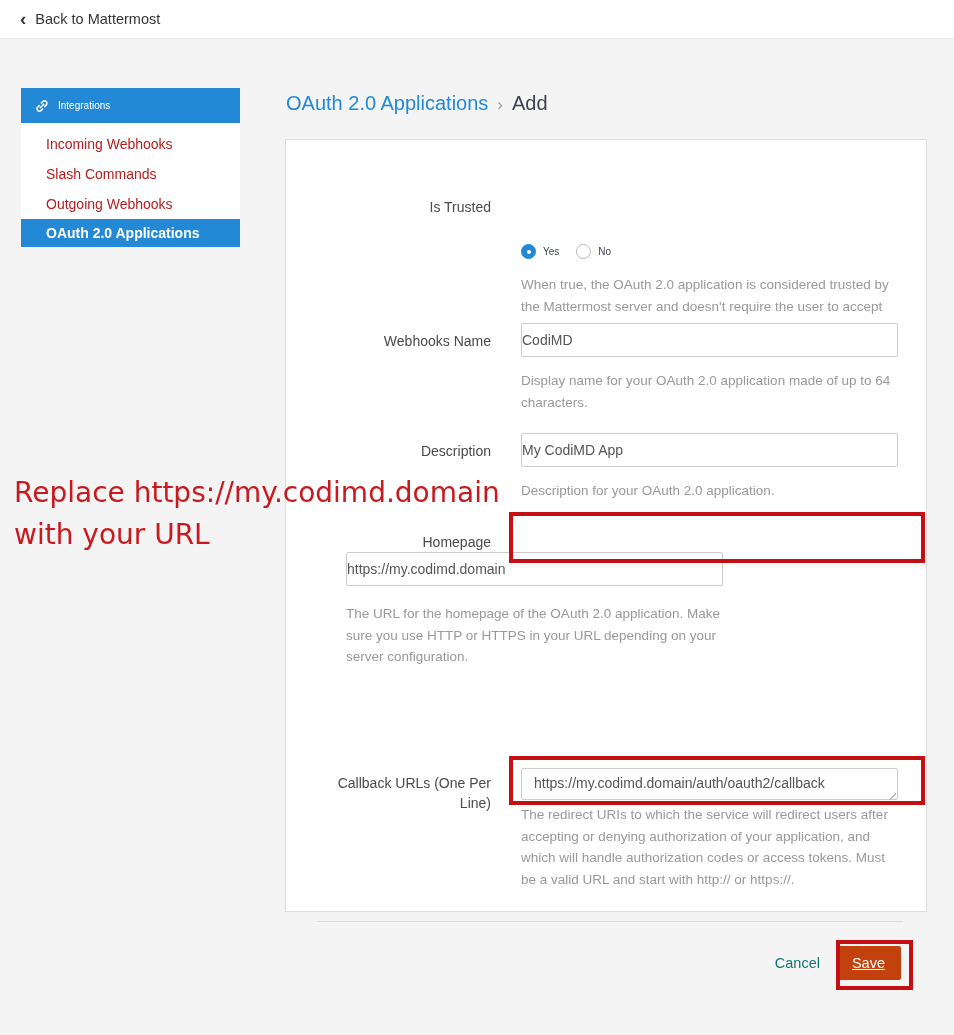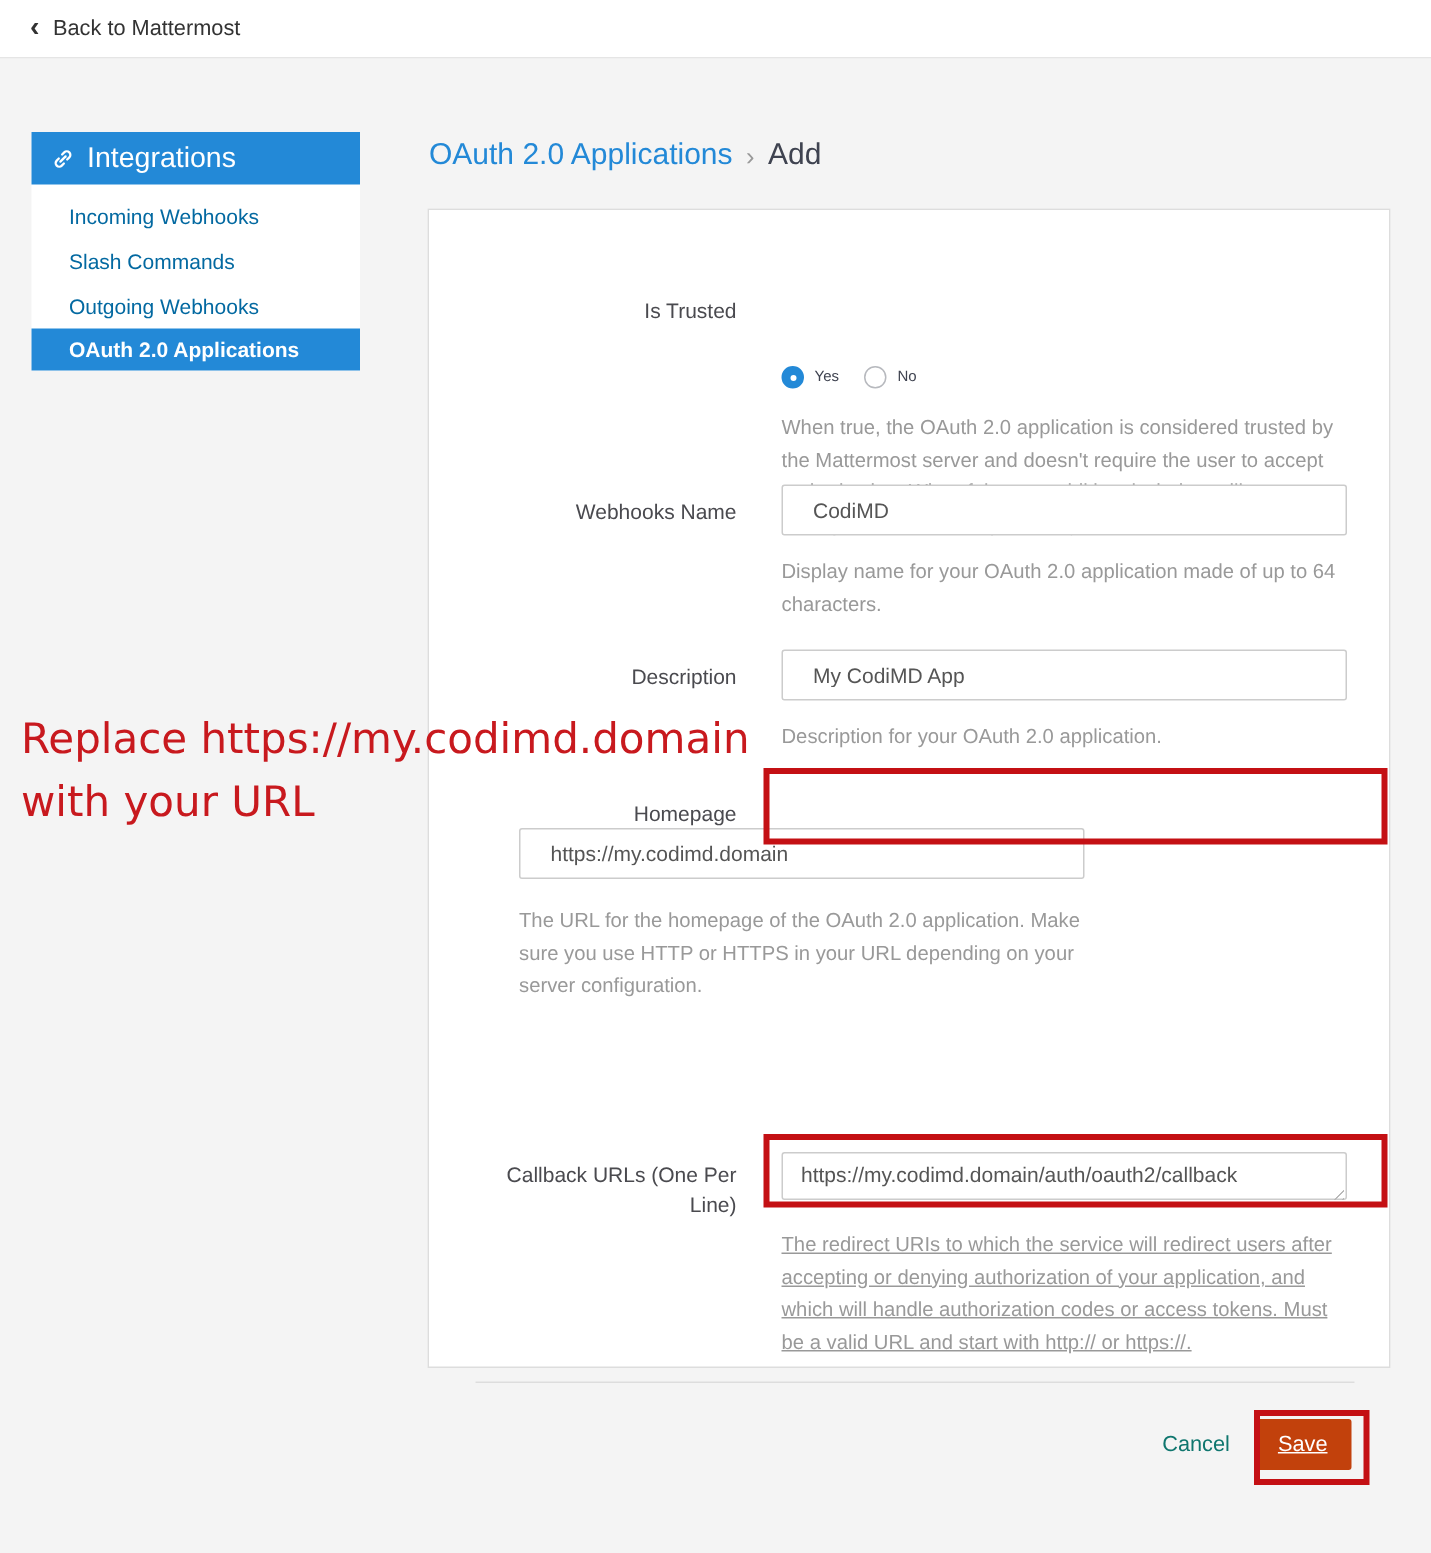--- a/index.html
+++ b/index.html
@@ -20,26 +20,26 @@
   .back-link { display: flex; align-items: center; gap: 9px; color: #333; font-size: 14.5px; cursor: pointer; text-decoration: none; }
   .back-chevron { font-size: 19px; font-weight: bold; line-height: 1; margin-top: -2px; }
   
   .sidebar {
     position: absolute; left: 21px; top: 88px; width: 219px;
     background: #fff;
   }
   .sidebar-header {
     height: 35px; background: #2389d7; color: #fff;
     display: flex; align-items: center; gap: 9px;
-    padding-left: 14px; font-size: 19px;
+    padding-left: 14px; font-size: 10px;
   }
   .sidebar-items { padding: 6px 0 0 0; }
   .sidebar-item {
     display: block; height: 30px; line-height: 30px;
-    padding-left: 25px; color: #0369a1; font-size: 14px;
+    padding-left: 25px; color: #b91c1c; font-size: 14px;
     cursor: pointer; white-space: nowrap;
   }
   .sidebar-item.active {
     background: #2389d7; color: #fff; font-weight: bold;
     height: 28px; line-height: 28px;
   }
   
   .breadcrumb { position: absolute; left: 286px; top: 92px; font-size: 20px; display: flex; align-items: center; gap: 9px; }
   .breadcrumb a { color: #2389d7; text-decoration: none; cursor: pointer; }
   .breadcrumb .sep { color: #999; font-size: 17px; margin-top: 2px; }
@@ -50,21 +50,21 @@
     background: #fff; border: 1px solid #ddd;
   }
   .form-group { position: absolute; left: 30px; width: 582px; display: flex; }
   .form-label {
     width: 175px; text-align: right; color: #4a4a4f; font-size: 14px;
     padding-top: 8px; line-height: 1.45; flex-shrink: 0;
   }
   .form-control-col { margin-left: 30px; width: 377px; position: relative; }
   .text-input {
     width: 377px; height: 34px; border: 1px solid #ccc; border-radius: 2px;
-    padding: 0 20px; font-size: 14px; color: #555;
+    padding: 0 0; font-size: 14px; color: #555;
     font-family: "Liberation Sans", sans-serif; background: #fff; outline: none;
   }
   .textarea-input {
     width: 377px; height: 32px; border: 1px solid #ccc; border-radius: 2px;
     padding: 6px 12px; font-size: 14px; color: #555; resize: none;
     font-family: "Liberation Sans", sans-serif; background: #fff; outline: none;
     overflow: hidden; white-space: nowrap; display: block;
   }
   .resize-handle {
     position: absolute; right: 2px; bottom: 2px; width: 10px; height: 10px;
@@ -194,21 +194,21 @@
       <div class="help-text" style="margin-top:17px;">The URL for the homepage of the OAuth 2.0 application. Make sure you use HTTP or HTTPS in your URL depending on your server configuration.</div>
     </div>
   </div>
 
 
   <div class="form-group g-callback">
     <div class="form-label" style="padding-top:5px;">Callback URLs (One Per Line)</div>
     <div class="form-control-col">
       <textarea class="textarea-input" rows="1" style="">https://my.codimd.domain/auth/oauth2/callback</textarea>
       <span class="resize-handle" style="top:22px; bottom:auto;"></span>
-      <div class="help-text" style="margin-top:19px;text-decoration:underline;">The redirect URIs to which the service will redirect users after accepting or denying authorization of your application, and which will handle authorization codes or access tokens. Must be a valid URL and start with http:// or https://.</div>
+      <div class="help-text" style="margin-top:4px;">The redirect URIs to which the service will redirect users after accepting or denying authorization of your application, and which will handle authorization codes or access tokens. Must be a valid URL and start with http:// or https://.</div>
     </div>
   </div>
 
   <div class="panel-divider"></div>
 
   <div class="footer-actions">
     <a class="cancel-link">Cancel</a>
     <button class="save-button">Save</button>
   </div>
 

